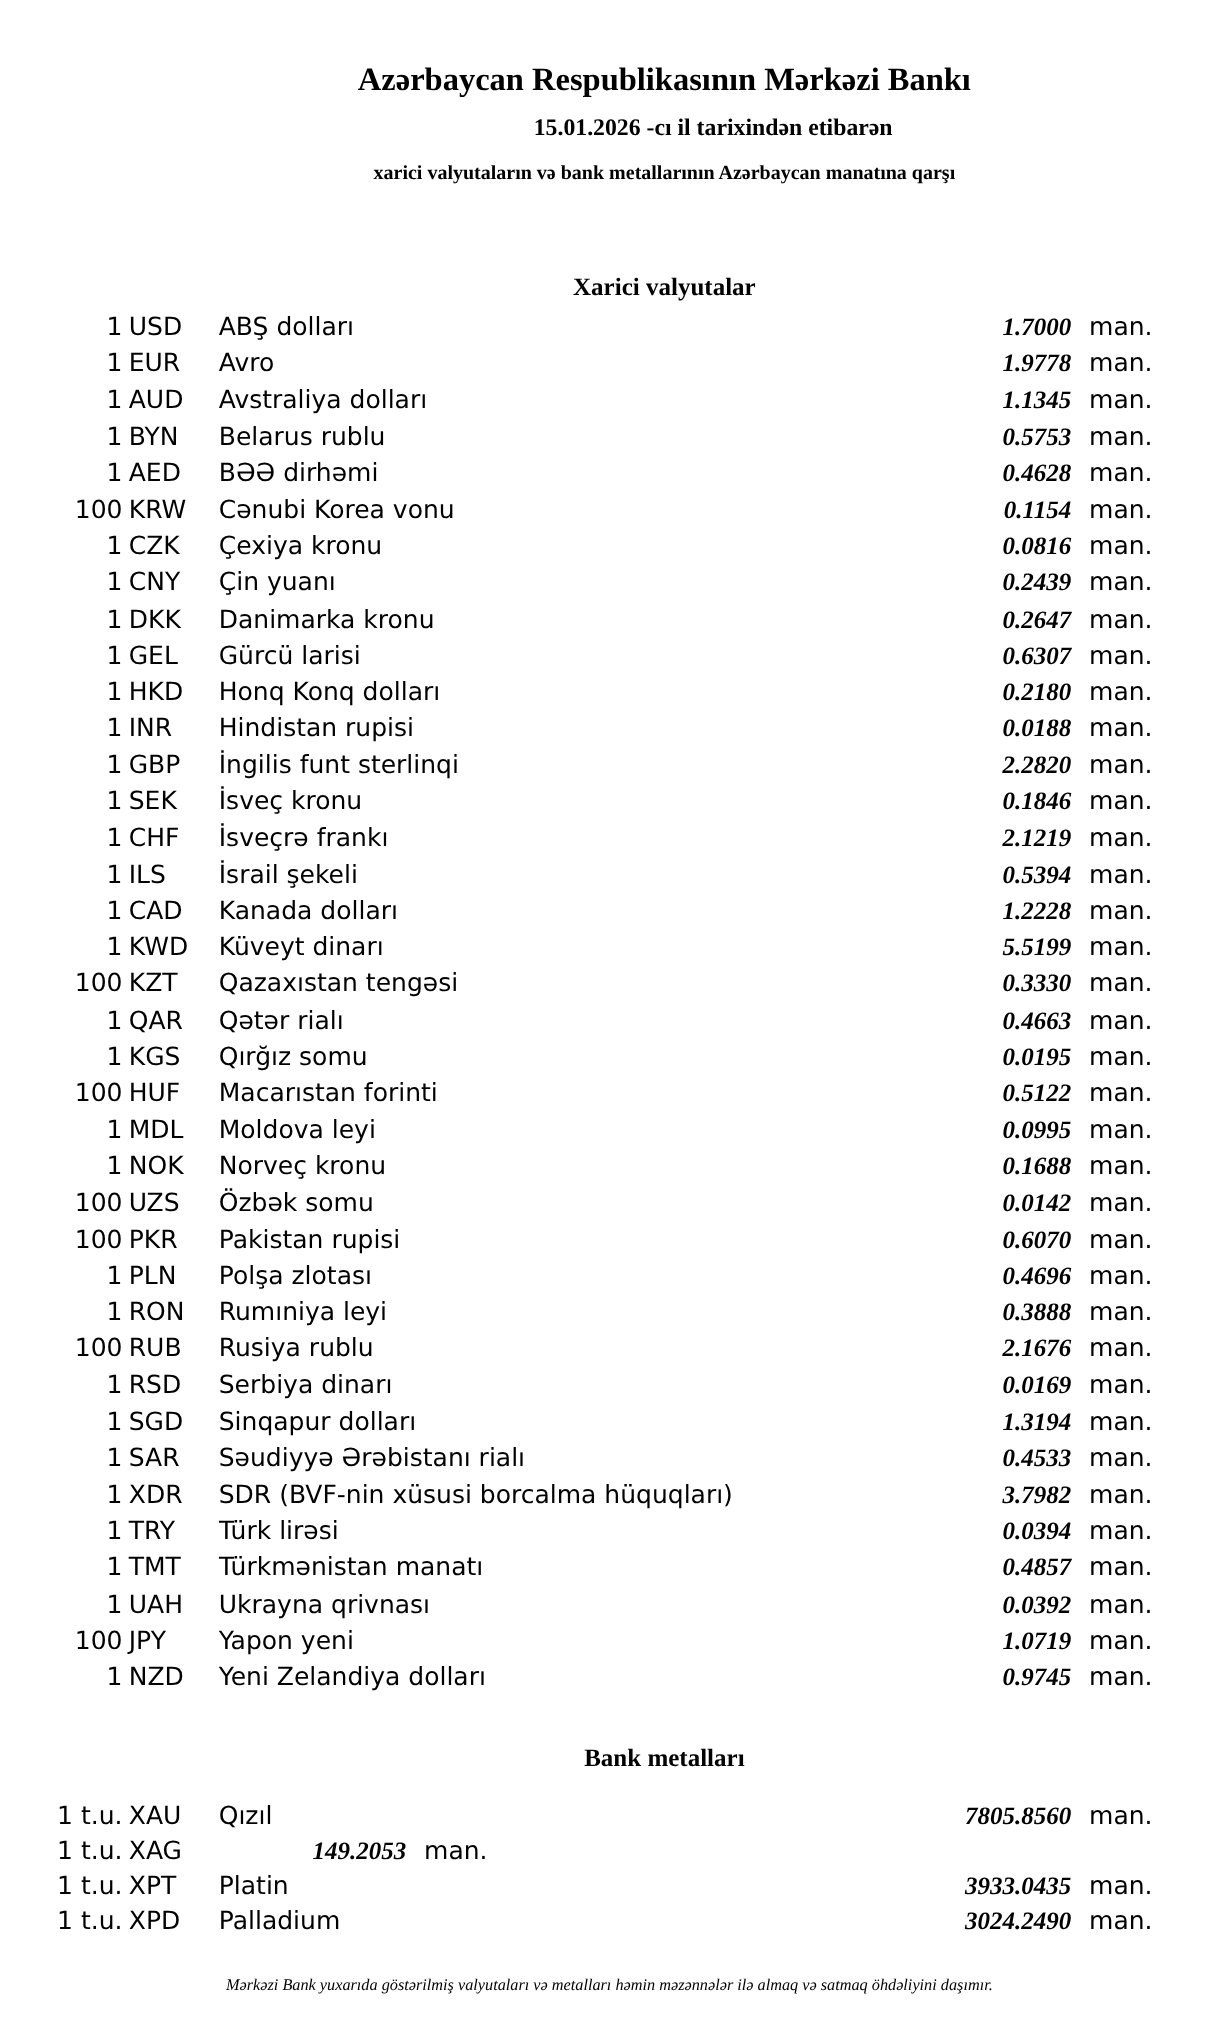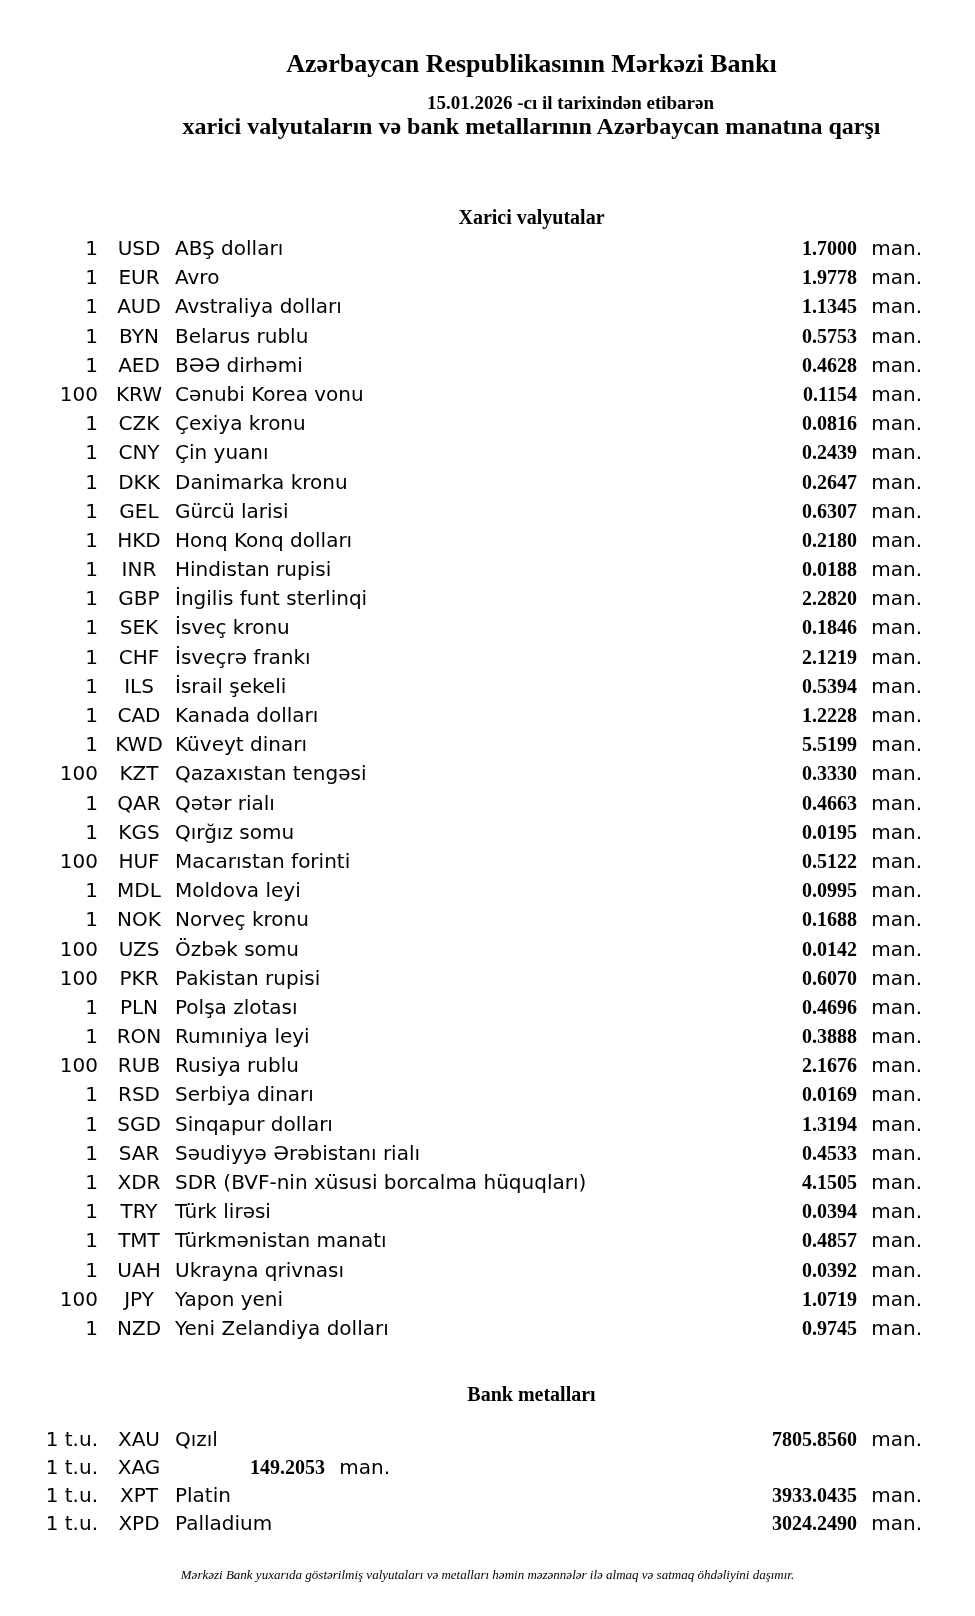--- a/index.html
+++ b/index.html
@@ -13,21 +13,21 @@
   .page { position:relative; width:975px; height:1616px; background:#ffffff; }
 
   
   .heading-block {
     width:887px; margin-left:88px; text-align:center;
     font-family:"Liberation Serif","DejaVu Serif",serif; font-weight:700;
   }
   header { padding-top:48px; }
   h1 { font-size:26px; line-height:31px; font-weight:700; }
   .date-line { font-size:19px; line-height:23px; margin-top:12px; transform:translateX(39px); }
-  .subtitle  { font-size:24px; line-height:24px; }
+  .subtitle  { font-size:16px; line-height:24px; margin-top:13px; }
 
   .section-title {
     width:887px; margin-left:88px; text-align:center;
     font-family:"Liberation Serif","DejaVu Serif",serif;
     font-weight:700; font-size:20px; line-height:24px;
   }
   #currencies-title { margin-top:67px; }
   #metals-title     { margin-top:39px; }
 
   .table { margin-top:5px; }
@@ -35,26 +35,26 @@
 
   .row {
     display:flex; align-items:baseline;
     height:29.2px; line-height:29.2px;
     padding-right:53px;
     font-size:20px; white-space:nowrap;
   }
   #metals-table .row { height:28px; line-height:28px; }
 
   .qty  { width:103px; text-align:right; padding-right:5px; }
-  .code { width:72px;  text-align:center; }
+  .code { width:72px;  text-align:left; }
   .name { flex:1; text-align:left; overflow:hidden; }
   .rate {
     width:150px; text-align:right;
     font-family:"Liberation Serif","DejaVu Serif",serif;
-    font-weight:700; font-size:20px;
+    font-style:italic; font-weight:700; font-size:20px;
   }
   .unit { width:54px; margin-left:11px; text-align:right; }
 
   footer {
     margin-top:27px; width:975px; text-align:center;
     font-family:"Liberation Serif","DejaVu Serif",serif;
     font-style:italic; font-size:13px; line-height:21px;
   }
 </style>
 </head>
@@ -292,21 +292,21 @@
           <span class="qty">1</span>
           <span class="code">SAR</span>
           <span class="name">Səudiyyə Ərəbistanı rialı</span>
           <span class="rate">0.4533</span>
           <span class="unit">man.</span>
         </div>
         <div class="row">
           <span class="qty">1</span>
           <span class="code">XDR</span>
           <span class="name">SDR (BVF-nin xüsusi borcalma hüquqları)</span>
-          <span class="rate">4.1505</span>
+          <span class="rate">3.7982</span>
           <span class="unit">man.</span>
         </div>
         <div class="row">
           <span class="qty">1</span>
           <span class="code">TRY</span>
           <span class="name">Türk lirəsi</span>
           <span class="rate">0.0394</span>
           <span class="unit">man.</span>
         </div>
         <div class="row">

